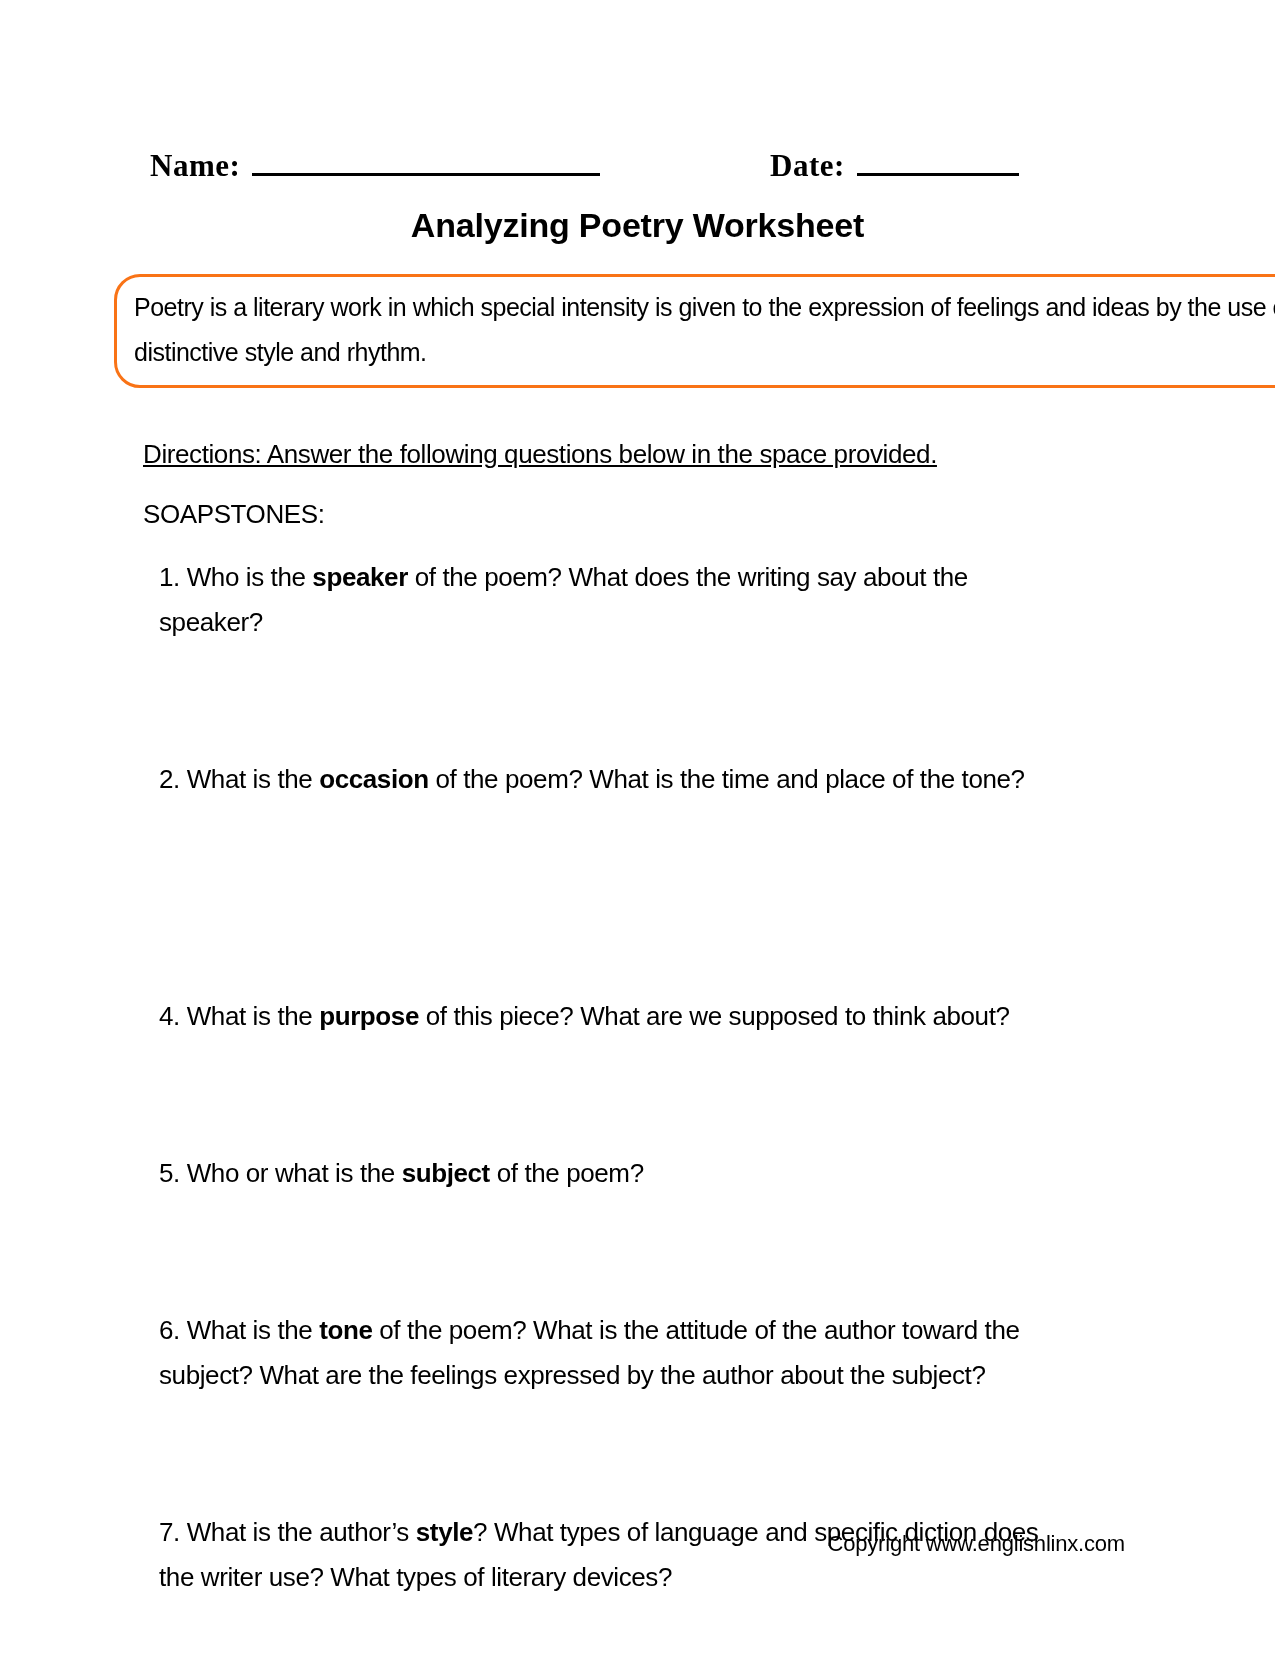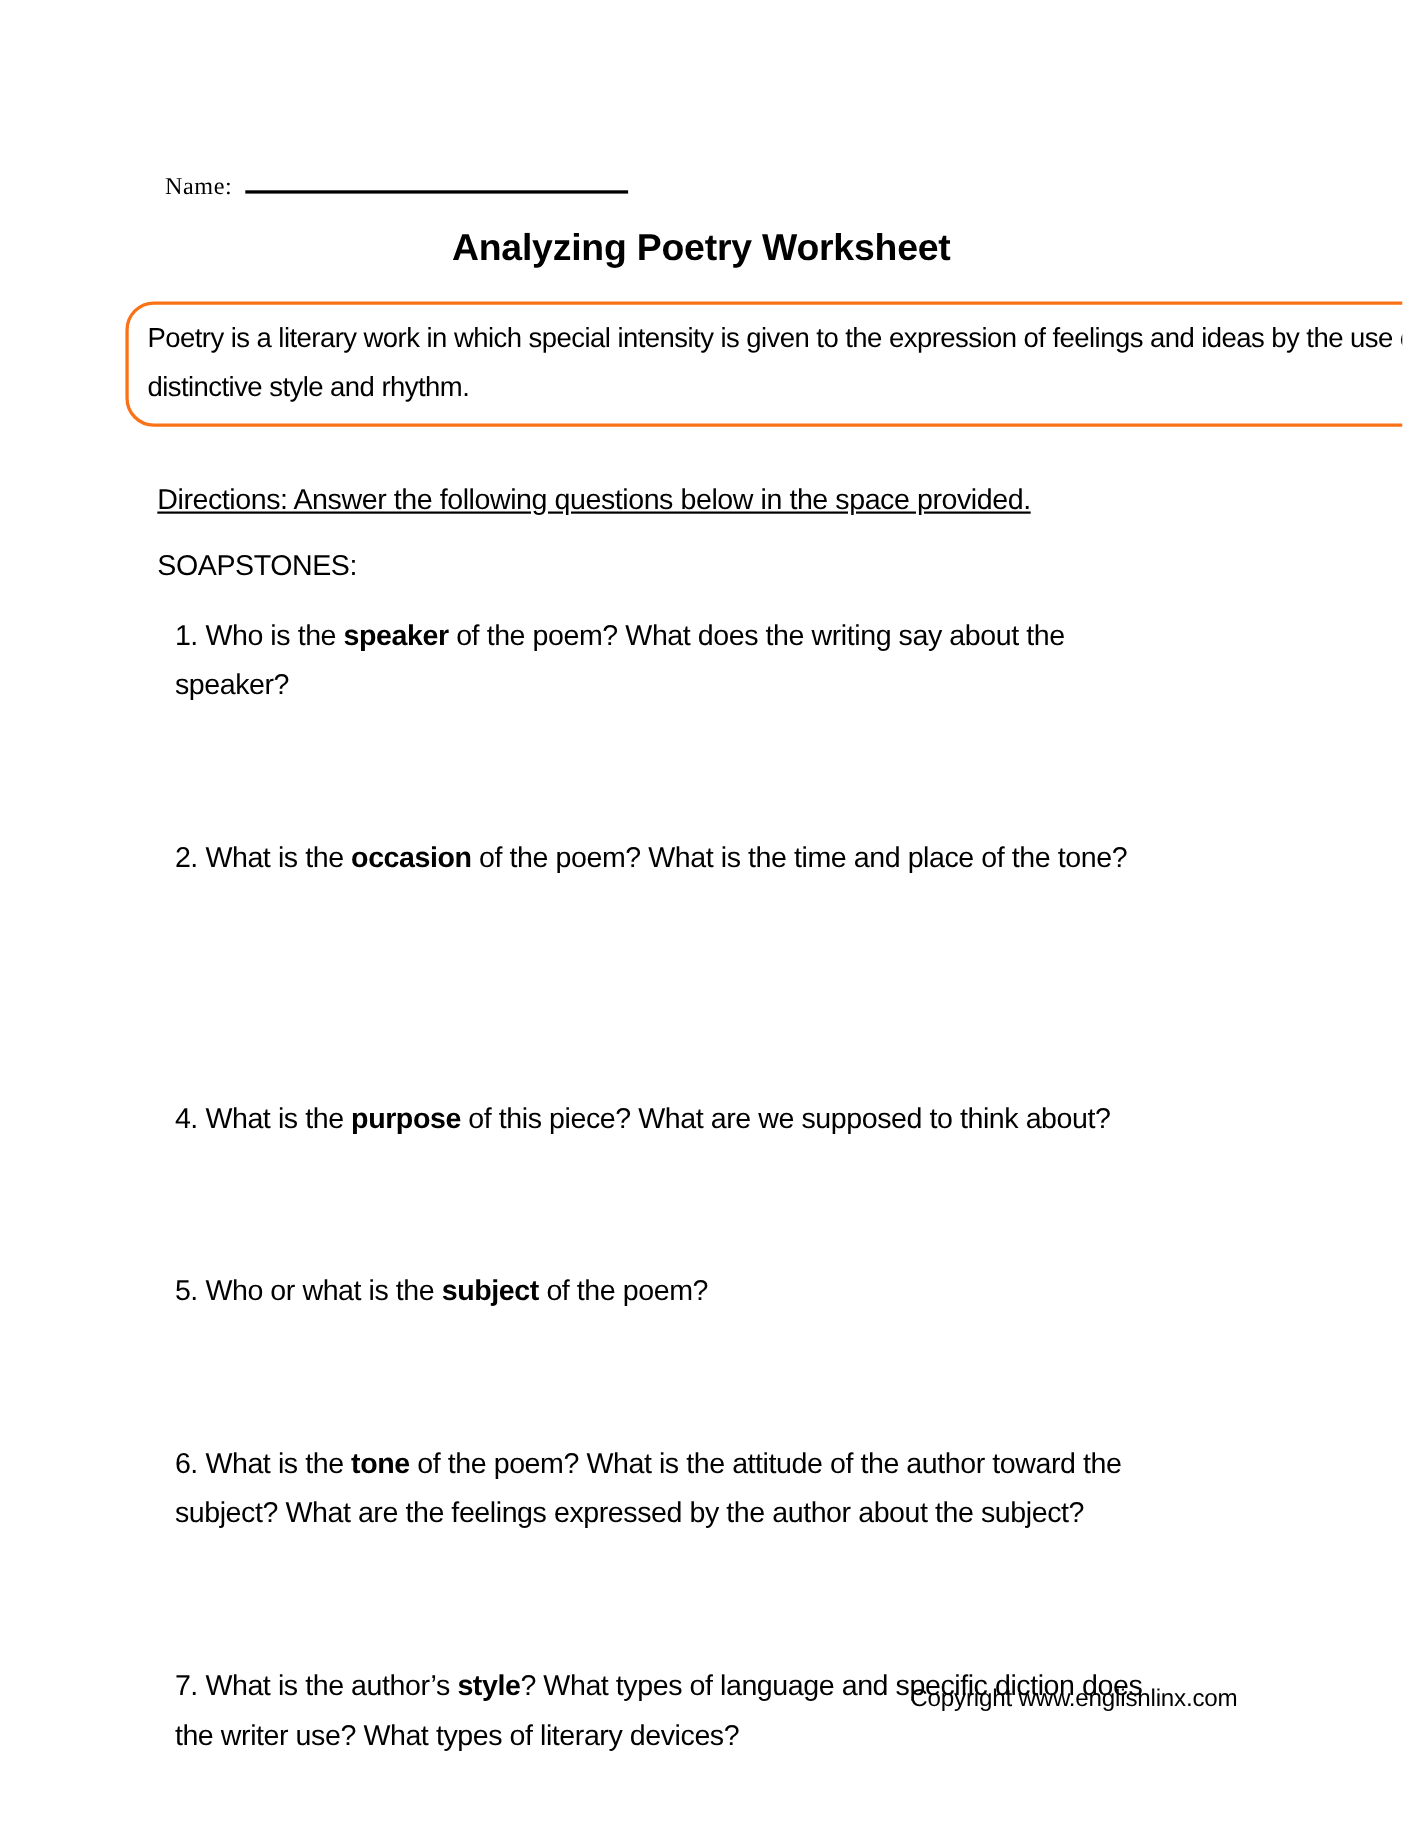--- a/index.html
+++ b/index.html
@@ -18,22 +18,22 @@
     position: absolute;
     top: 146px;
     left: 0;
     width: 100%;
     height: 40px;
   }
   .name-field { position: absolute; left: 150px; top: 0; white-space: nowrap; }
   .date-field { position: absolute; left: 770px; top: 0; white-space: nowrap; }
   .field-label {
     font-family: "Liberation Serif", serif;
-    font-weight: normal;
-    font-size: 22px;
+    font-weight: bold;
+    font-size: 31px;
     letter-spacing: 0.5px;
     margin-top: 32px;
   }
   .blank-line {
     display: inline-block;
     border-bottom: 3px solid #000000;
     height: 30px;
     vertical-align: baseline;
     margin-left: 12px;
   }
@@ -94,20 +94,23 @@
 </style>
 </head>
 <body>
 
 <div class="page">
 
   <div class="header-row">
     <div class="name-field">
       <span class="field-label">Name:</span><span class="blank-line name-line"></span>
     </div>
+    <div class="date-field">
+      <span class="field-label">Date:</span><span class="blank-line date-line"></span>
+    </div>
   </div>
 
   <div class="title">Analyzing Poetry Worksheet</div>
 
   <div class="definition-box">
     <p>Poetry is a literary work in which special intensity is given to the expression of feelings and ideas by the use of distinctive style and rhythm.</p>
   </div>
 
   <div class="content">
     <p class="directions">Directions: Answer the following questions below in the space provided.</p>

